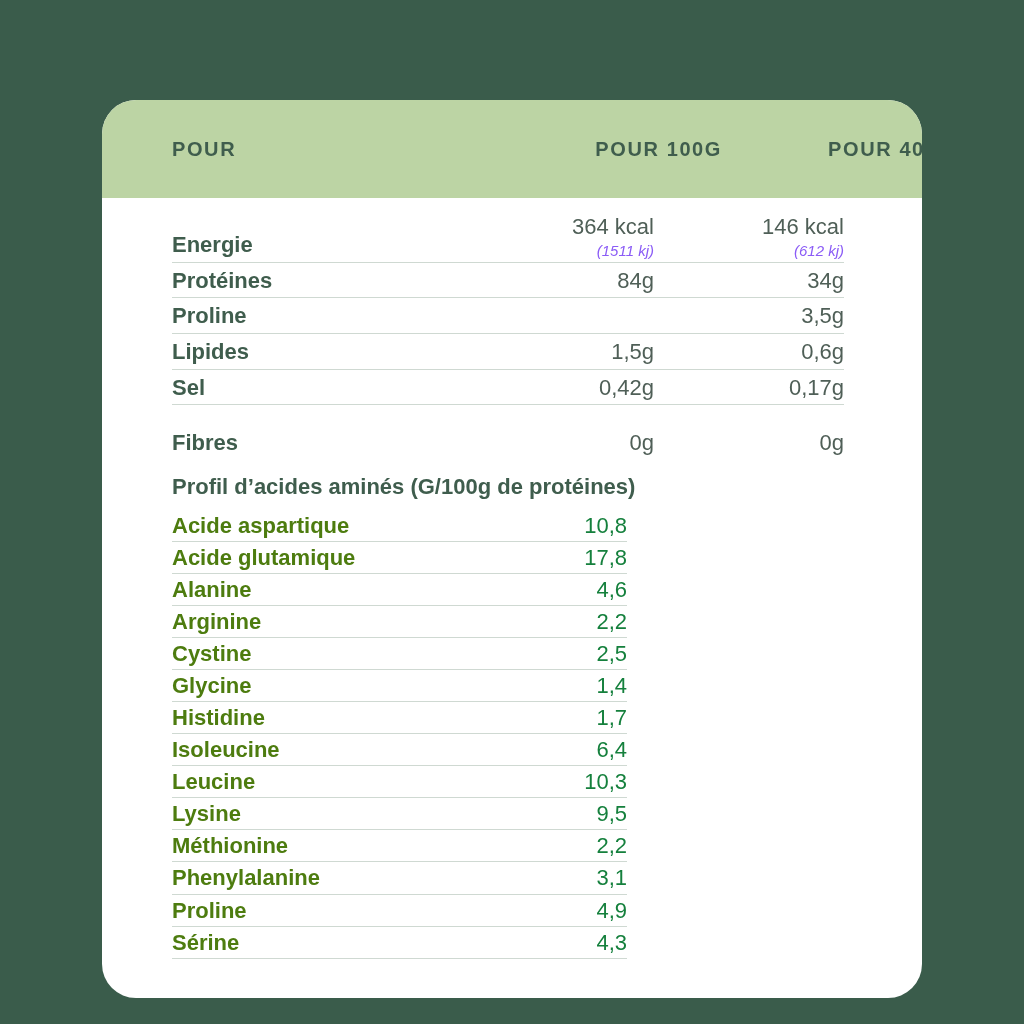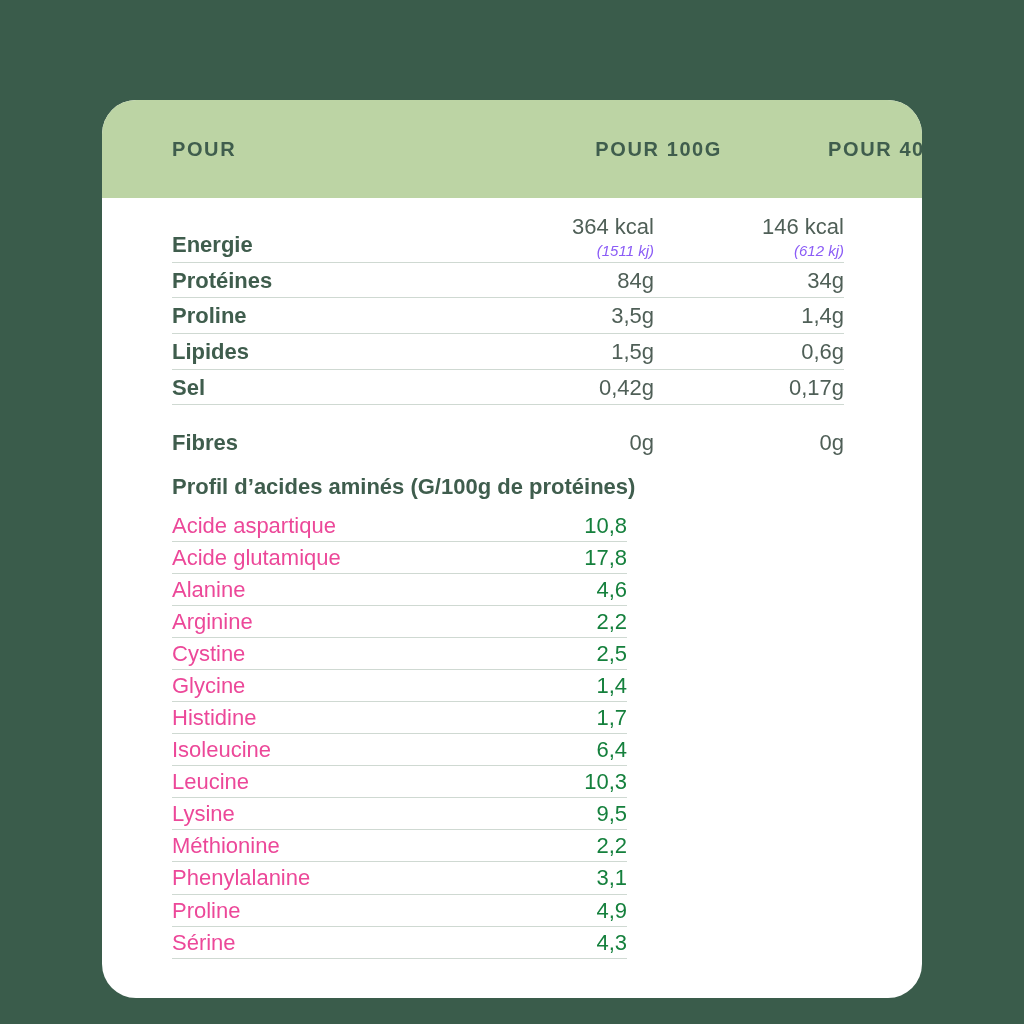--- a/index.html
+++ b/index.html
@@ -105,22 +105,22 @@
     display: flex;
     align-items: flex-end;
     border-bottom: 1px solid #cfd9d2;
     padding: 1px 0 1px 0;
     width: 455px;
     box-sizing: border-box;
   }
   .aa-name {
     flex: 1 1 auto;
     font-size: 22px;
-    font-weight: normal;
-    color: #ec4899;
+    font-weight: bold;
+    color: #4d7c0f;
     line-height: 1.32;
   }
   .aa-val {
     flex: 0 0 90px;
     text-align: right;
     font-size: 22px;
     color: #15803d;
     line-height: 1.32;
   }
 </style>
@@ -151,21 +151,20 @@
 
     <div class="row">
       <div class="cell-name">Protéines</div>
       <div class="cell-val">84g</div>
       <div class="cell-val2">34g</div>
     </div>
 
     <div class="row">
       <div class="cell-name">Proline</div>
       <div class="cell-val">3,5g</div>
-      <div class="cell-val2">1,4g</div>
     </div>
 
 
     <div class="row">
       <div class="cell-name">Lipides</div>
       <div class="cell-val">1,5g</div>
       <div class="cell-val2">0,6g</div>
     </div>
 
     <div class="row">

